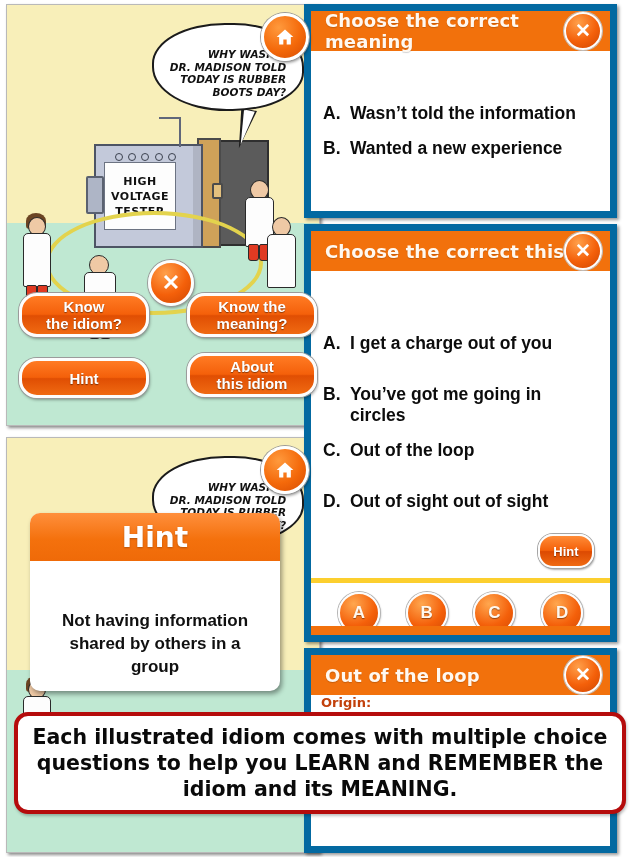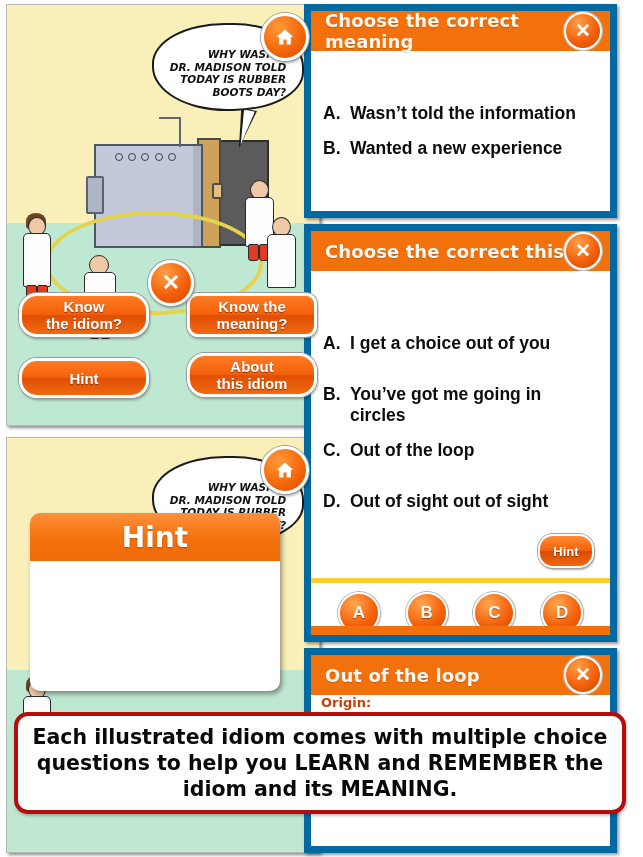--- a/index.html
+++ b/index.html
@@ -183,20 +183,21 @@
     <div class="doorknob" style="left:205px;top:178px;"></div>
 
     <div class="machine" style="left:87px;top:139px;width:105px;height:100px;">
       <div class="knobs">
           <i></i>
           <i></i>
           <i></i>
           <i></i>
           <i></i>
         </div>
+      <div class="face">HIGH<br>VOLTAGE<br>TESTER</div>
       <div class="handle"></div>
     </div>
     <div class="pipe" style="left:152px;top:112px;width:20px;height:28px;border-bottom:none;border-left:none;"></div>
 
     <div class="loop" style="left:38px;top:206px;width:210px;height:96px;"></div>
 
     <div class="person" style="left:14px;top:208px;width:32px;height:104px;">
       <div class="hair" style="left:5px;top:0;width:20px;height:16px;"></div>
       <div class="head" style="left:7px;top:4px;width:16px;height:17px;"></div>
       <div class="coat" style="left:2px;top:20px;width:26px;height:52px;"></div>
@@ -220,21 +221,21 @@
       <div class="boot" style="left:17px;top:64px;width:9px;height:18px;"></div>
     </div>
 
     <div class="xbtn" style="left:141px;top:255px;">
       <span>✕</span>
     </div>
 
     <div class="pill" style="left:12px;top:288px;width:130px;height:44px;">
       <span>Know<br>the idiom?</span>
     </div>
-    <div class="pill" style="left:180px;top:288px;width:130px;height:44px;border-radius:11px;">
+    <div class="pill" style="left:180px;top:288px;width:130px;height:44px;">
       <span>Know the<br>meaning?</span>
     </div>
     <div class="pill" style="left:12px;top:353px;width:130px;height:40px;">
       <span>Hint</span>
     </div>
     <div class="pill" style="left:180px;top:348px;width:130px;height:44px;">
       <span>About<br>this idiom</span>
     </div>
   </div>
 
@@ -256,20 +257,21 @@
     <div class="person" style="left:14px;top:238px;width:32px;height:104px;">
       <div class="hair" style="left:5px;top:0;width:20px;height:16px;"></div>
       <div class="head" style="left:7px;top:4px;width:16px;height:17px;"></div>
       <div class="coat" style="left:2px;top:20px;width:26px;height:52px;"></div>
     </div>
 
   </div>
 
   <div class="hintcard" style="left:30px;top:513px;width:250px;height:178px;">
     <div class="hc-head">Hint</div>
+    <div class="hc-body">Not having information shared by others in a group</div>
   </div>
 
   <div class="rpanel" id="p-meaning">
     <div class="rhead">
       <span class="ttl">Choose the correct meaning</span>
       <div class="closebtn">
         <span>✕</span>
       </div>
     </div>
     <div class="qbody" style="padding-top:52px;">
@@ -288,21 +290,21 @@
     <div class="rhead">
       <span class="ttl">Choose the correct this</span>
       <div class="closebtn">
         <span>✕</span>
       </div>
     </div>
 
     <div class="qbody" style="padding-top:62px;">
       <div class="qitem" style="margin-bottom:30px;">
         <span class="lt">A.</span>
-        <span class="tx">I get a choice out of you</span>
+        <span class="tx">I get a charge out of you</span>
       </div>
       <div class="qitem" style="margin-bottom:14px;">
         <span class="lt">B.</span>
         <span class="tx">You’ve got me going in circles</span>
       </div>
       <div class="qitem" style="margin-bottom:30px;">
         <span class="lt">C.</span>
         <span class="tx">Out of the loop</span>
       </div>
       <div class="qitem">

